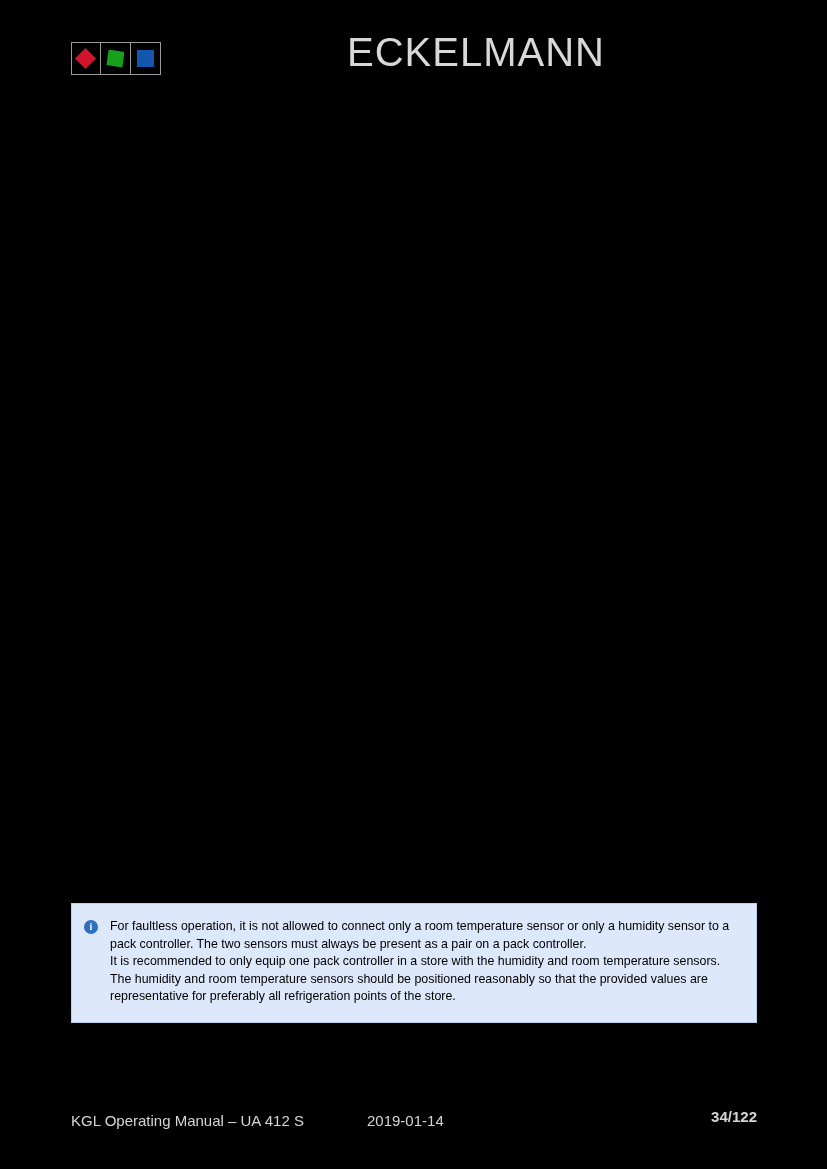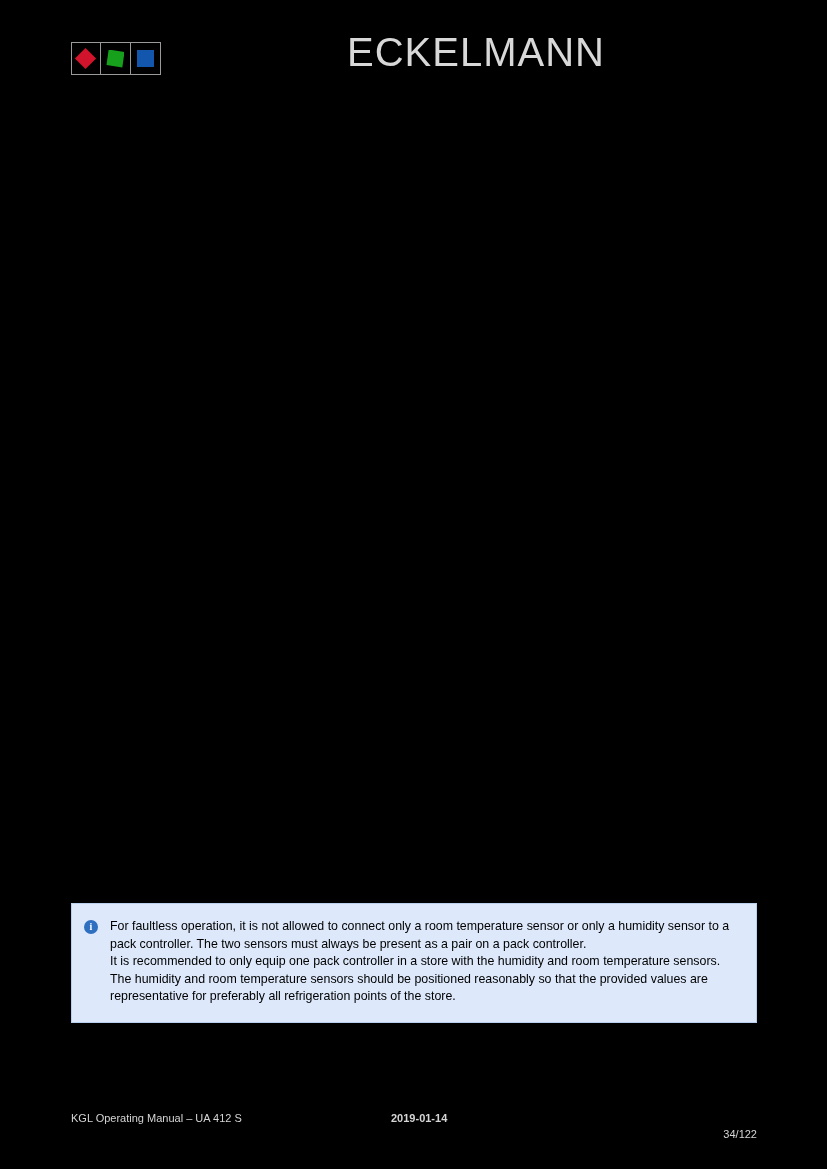--- a/index.html
+++ b/index.html
@@ -137,41 +137,41 @@
     margin: 0;
   }
 
   
   .page-footer {
     position: absolute;
     left: 71px;
     top: 1108px;
     width: 686px;
     height: 24px;
-    font-size: 11px;
+    font-size: 15px;
     color: #d5d5d5;
   }
   .footer-left {
     position: absolute;
     left: 0;
     top: 4px;
     white-space: nowrap;
   }
   .footer-center {
     position: absolute;
-    left: 320px;
+    left: 296px;
     top: 4px;
     white-space: nowrap;
+  }
+  .footer-right {
+    position: absolute;
+    right: 0;
+    top: 0;
+    white-space: nowrap;
     font-weight: bold;
-  }
-  .footer-right {
-    position: absolute;
-    right: 0;
-    top: 20px;
-    white-space: nowrap;
   }
 </style>
 </head>
 <body>
 
 <div class="page-header">
 
   <div class="logo-mark">
     <div class="logo-cell">
       <span class="shape-diamond"></span>

